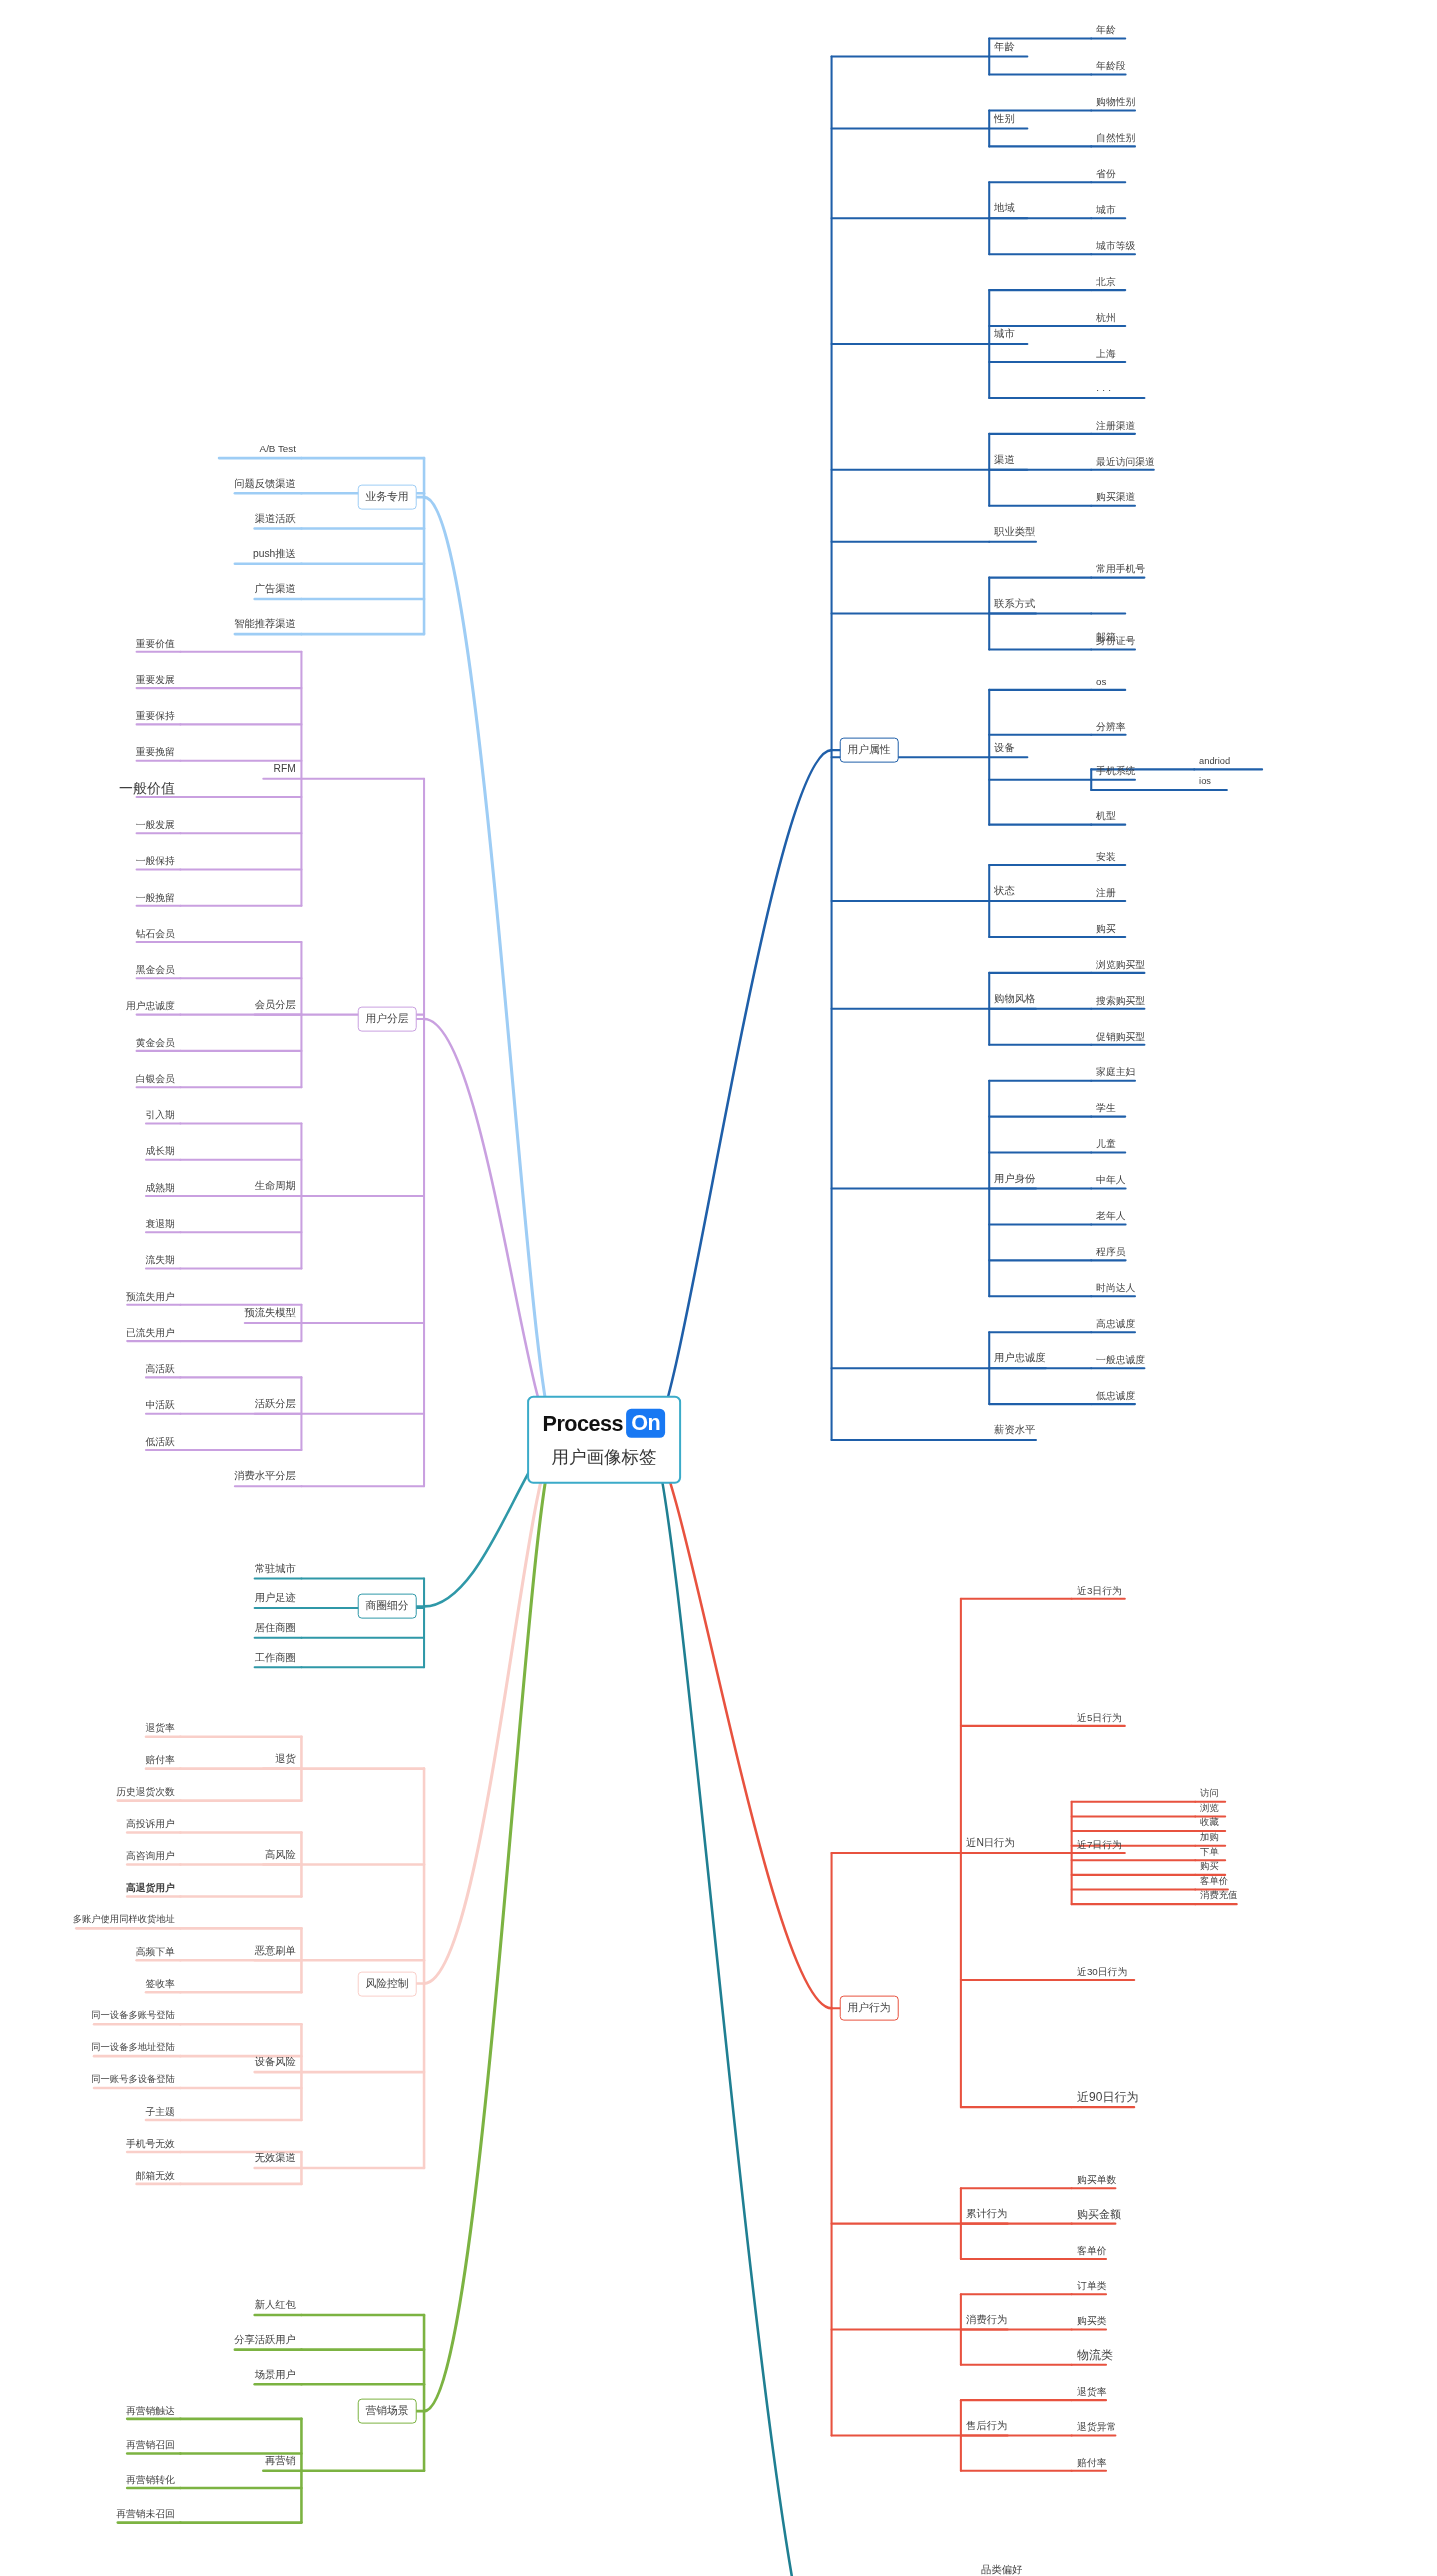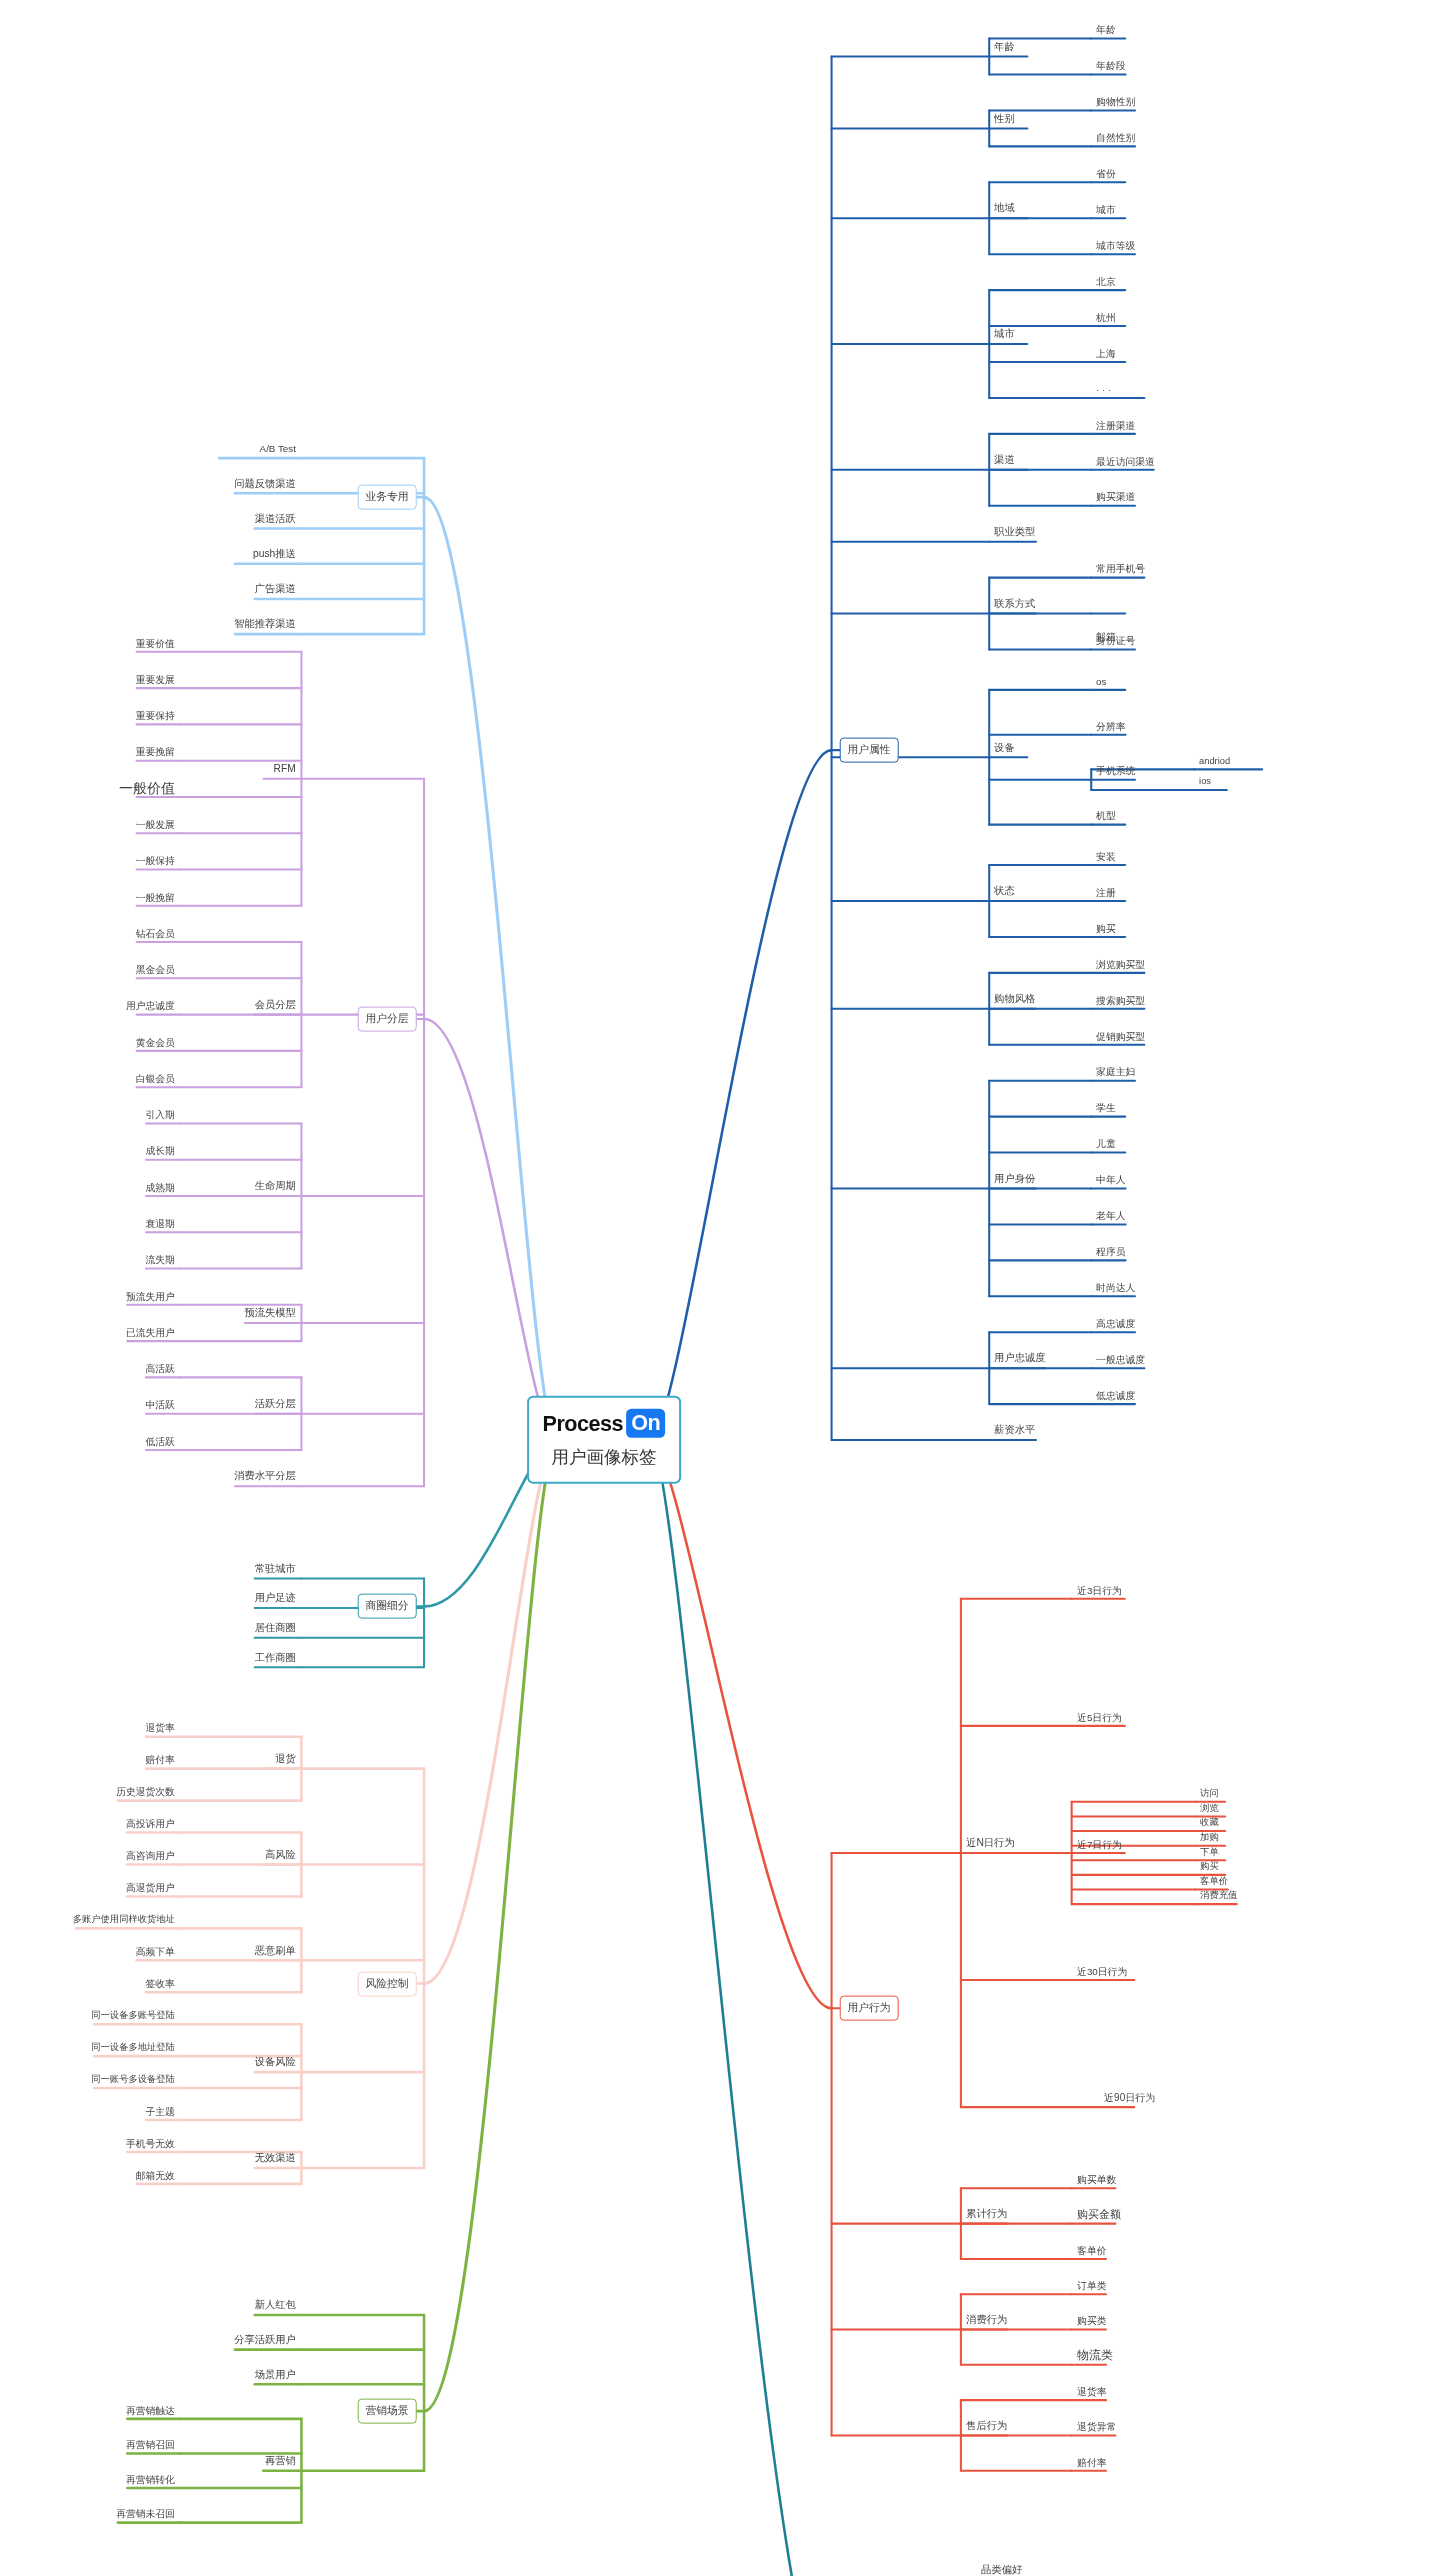--- a/index.html
+++ b/index.html
@@ -527,21 +527,21 @@
       <div class="node anchor-right" style="left: 298px; top: 1629px; font-size: 10.3px;">居住商圈</div>
       <div class="node anchor-right" style="left: 298px; top: 1659px; font-size: 10.3px;">工作商圈</div>
       <div class="topic" style="left: 387px; top: 1984px; border-color: rgb(249, 207, 201);">风险控制</div>
       <div class="node anchor-right" style="left: 298px; top: 1760px; font-size: 10.3px;">退货</div>
       <div class="node anchor-right" style="left: 177px; top: 1728px; font-size: 9.8px;">退货率</div>
       <div class="node anchor-right" style="left: 177px; top: 1760px; font-size: 9.8px;">赔付率</div>
       <div class="node anchor-right" style="left: 177px; top: 1792px; font-size: 9.8px;">历史退货次数</div>
       <div class="node anchor-right" style="left: 298px; top: 1856px; font-size: 10.3px;">高风险</div>
       <div class="node anchor-right" style="left: 177px; top: 1824px; font-size: 9.8px;">高投诉用户</div>
       <div class="node anchor-right" style="left: 177px; top: 1856px; font-size: 9.8px;">高咨询用户</div>
-      <div class="node anchor-right" style="left: 177px; top: 1888px; font-size: 9.8px;">高退货用户</div>
+      <div class="node anchor-right" style="left: 177px; top: 1888px; font-size: 9.8px; font-weight: bold;">高退货用户</div>
       <div class="node anchor-right" style="left: 298px; top: 1952px; font-size: 10.3px;">恶意刷单</div>
       <div class="node anchor-right" style="left: 177px; top: 1920px; font-size: 9.3px;">多账户使用同样收货地址</div>
       <div class="node anchor-right" style="left: 177px; top: 1952px; font-size: 9.8px;">高频下单</div>
       <div class="node anchor-right" style="left: 177px; top: 1984px; font-size: 9.8px;">签收率</div>
       <div class="node anchor-right" style="left: 298px; top: 2063px; font-size: 10.3px;">设备风险</div>
       <div class="node anchor-right" style="left: 177px; top: 2016px; font-size: 9.3px;">同一设备多账号登陆</div>
       <div class="node anchor-right" style="left: 177px; top: 2048px; font-size: 9.3px;">同一设备多地址登陆</div>
       <div class="node anchor-right" style="left: 177px; top: 2080px; font-size: 9.3px;">同一账号多设备登陆</div>
       <div class="node anchor-right" style="left: 177px; top: 2112px; font-size: 9.8px;">子主题</div>
       <div class="node anchor-right" style="left: 298px; top: 2159px; font-size: 10.3px;">无效渠道</div>
@@ -563,21 +563,21 @@
       <div class="node anchor-left" style="left: 1075px; top: 1845px; font-size: 9.8px;">近7日行为</div>
       <div class="node anchor-left" style="left: 1198px; top: 1794px; font-size: 9.3px;">访问</div>
       <div class="node anchor-left" style="left: 1198px; top: 1809px; font-size: 9.3px;">浏览</div>
       <div class="node anchor-left" style="left: 1198px; top: 1823px; font-size: 9.3px;">收藏</div>
       <div class="node anchor-left" style="left: 1198px; top: 1838px; font-size: 9.3px;">加购</div>
       <div class="node anchor-left" style="left: 1198px; top: 1853px; font-size: 9.3px;">下单</div>
       <div class="node anchor-left" style="left: 1198px; top: 1867px; font-size: 9.3px;">购买</div>
       <div class="node anchor-left" style="left: 1198px; top: 1882px; font-size: 9.3px;">客单价</div>
       <div class="node anchor-left" style="left: 1198px; top: 1896px; font-size: 9.3px;">消费充值</div>
       <div class="node anchor-left" style="left: 1075px; top: 1972px; font-size: 9.8px;">近30日行为</div>
-      <div class="node anchor-left" style="left: 1075px; top: 2099px; font-size: 10px; margin-left: 27px;">近90日行为</div>
+      <div class="node anchor-left" style="left: 1075px; top: 2099px; font-size: 12px;">近90日行为</div>
       <div class="node anchor-left" style="left: 964px; top: 2215px; font-size: 10.3px;">累计行为</div>
       <div class="node anchor-left" style="left: 1075px; top: 2180px; font-size: 9.8px;">购买单数</div>
       <div class="node anchor-left" style="left: 1075px; top: 2215px; font-size: 11px;">购买金额</div>
       <div class="node anchor-left" style="left: 1075px; top: 2251px; font-size: 9.8px;">客单价</div>
       <div class="node anchor-left" style="left: 964px; top: 2321px; font-size: 10.3px;">消费行为</div>
       <div class="node anchor-left" style="left: 1075px; top: 2286px; font-size: 9.8px;">订单类</div>
       <div class="node anchor-left" style="left: 1075px; top: 2321px; font-size: 9.8px;">购买类</div>
       <div class="node anchor-left" style="left: 1075px; top: 2357px; font-size: 12px;">物流类</div>
       <div class="node anchor-left" style="left: 964px; top: 2427px; font-size: 10.3px;">售后行为</div>
       <div class="node anchor-left" style="left: 1075px; top: 2392px; font-size: 9.8px;">退货率</div>

